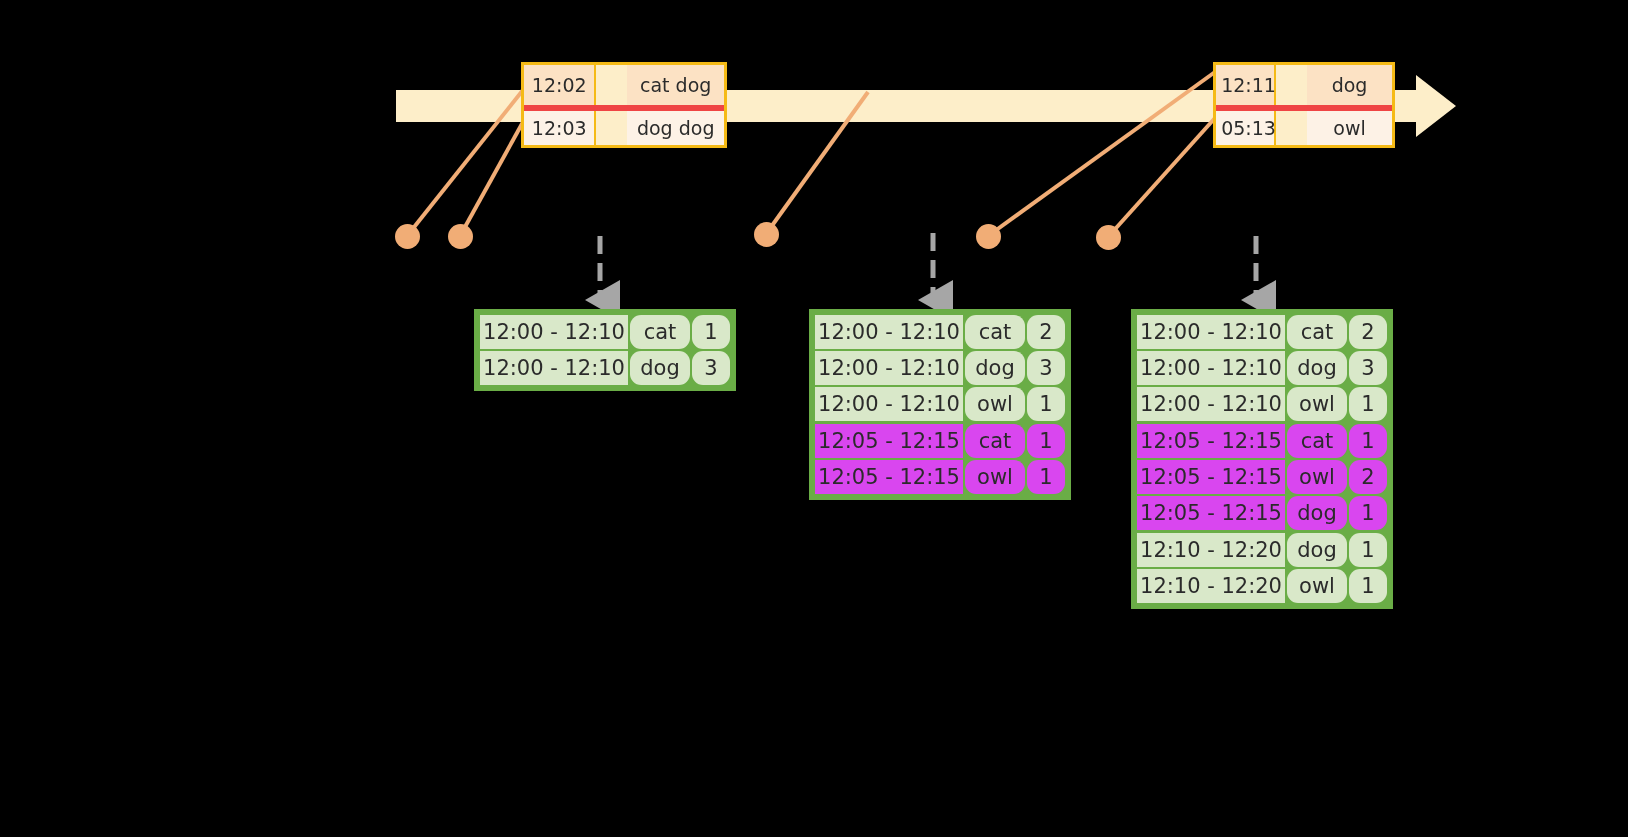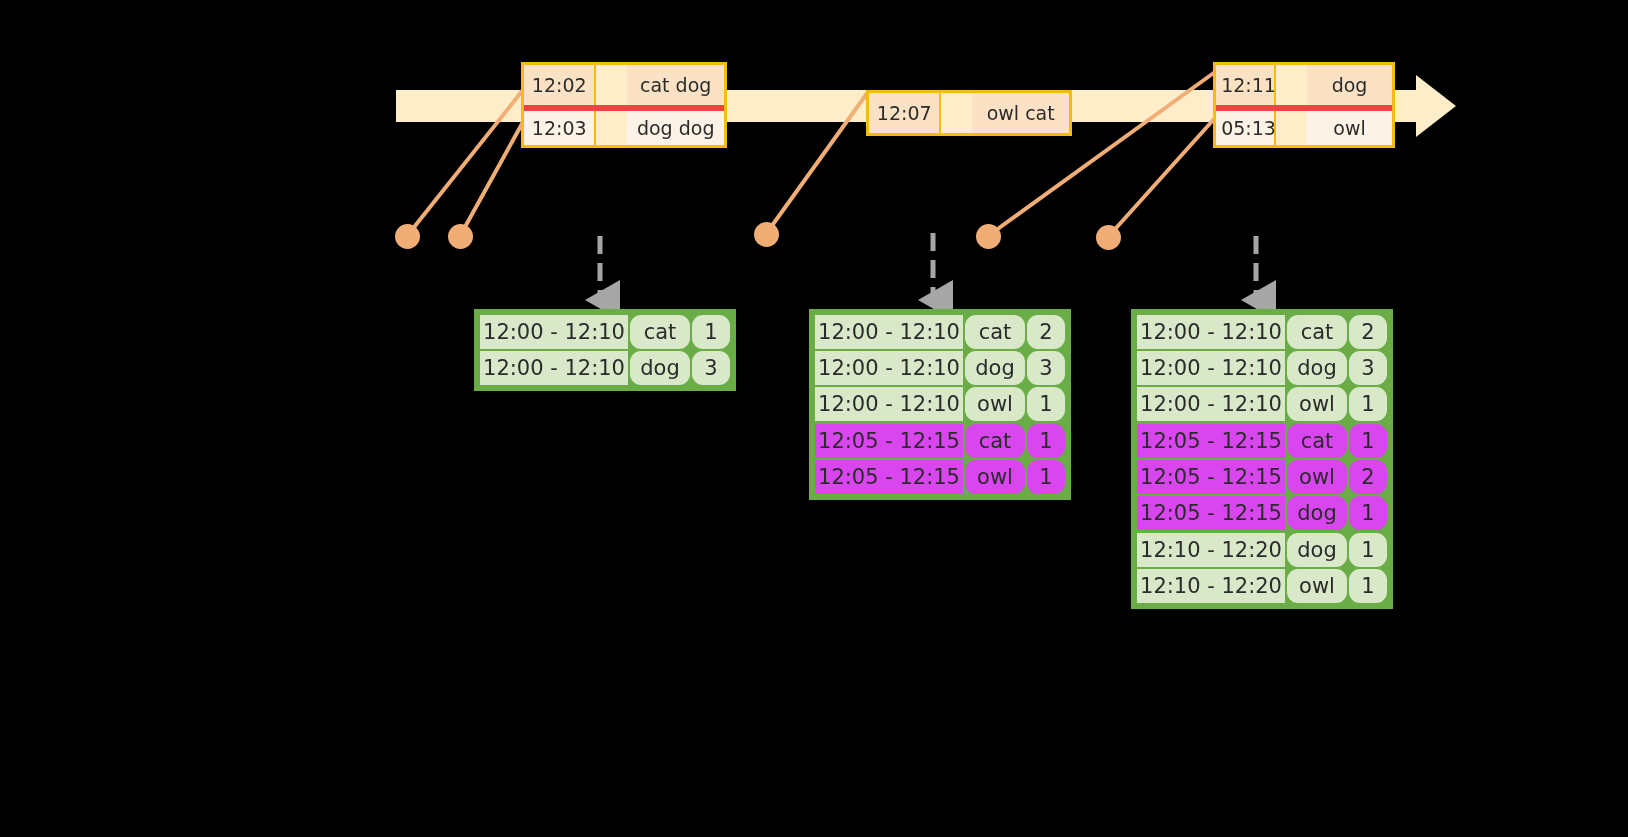--- a/index.html
+++ b/index.html
@@ -159,26 +159,20 @@
     <div class="event-row shade-dark">
       <div class="cell time">12:02</div>
       <div class="cell words">cat dog</div>
     </div>
     <div class="event-row shade-light">
       <div class="cell time">12:03</div>
       <div class="cell words">dog dog</div>
     </div>
   </div>
 
-  <div class="event-box" id="event-box-2">
-    <div class="event-row shade-dark">
-      <div class="cell time">12:07</div>
-      <div class="cell words">owl cat</div>
-    </div>
-  </div>
 
   <div class="event-box" id="event-box-3">
     <div class="event-row shade-dark">
       <div class="cell time">12:11</div>
       <div class="cell words">dog</div>
     </div>
     <div class="event-row shade-light">
       <div class="cell time">05:13</div>
       <div class="cell words">owl</div>
     </div>

